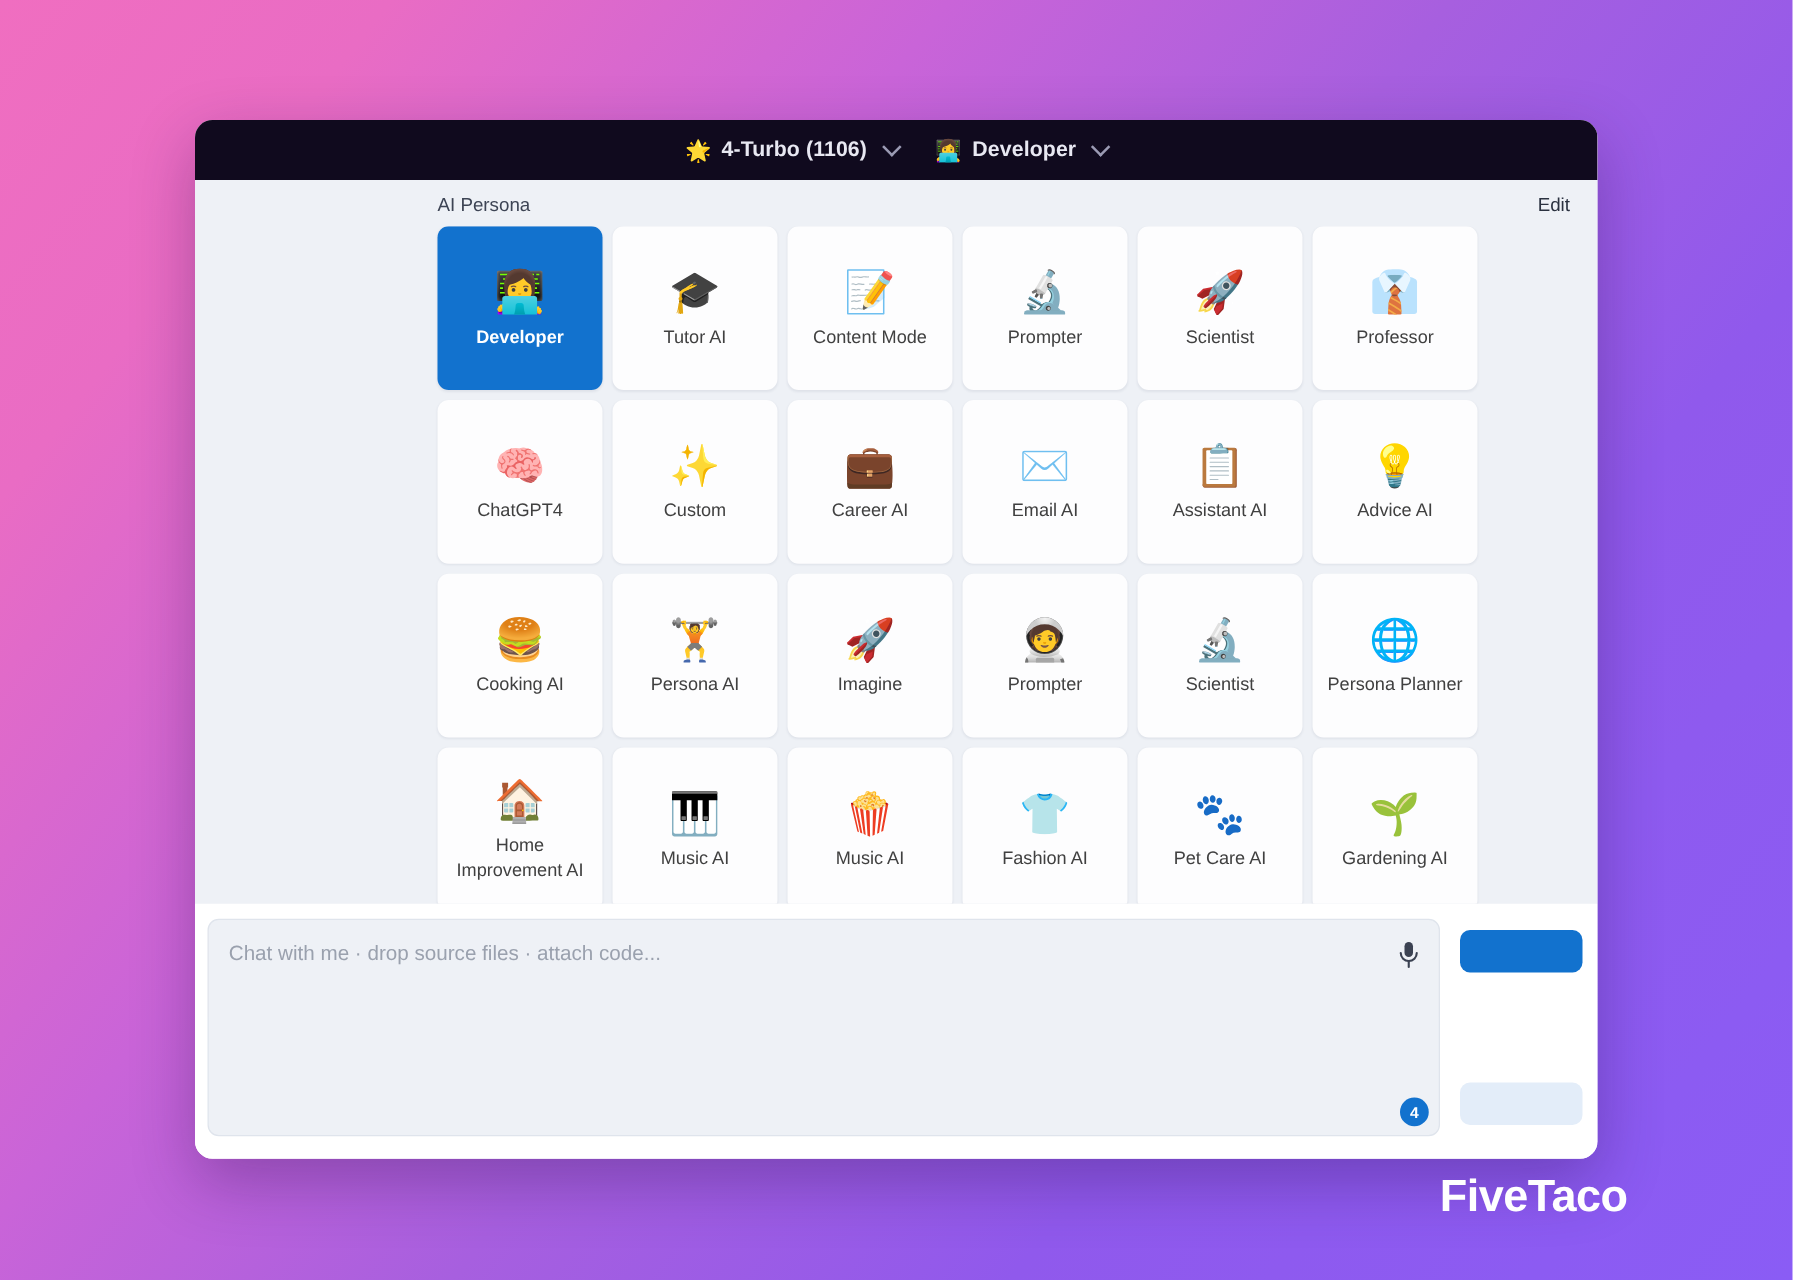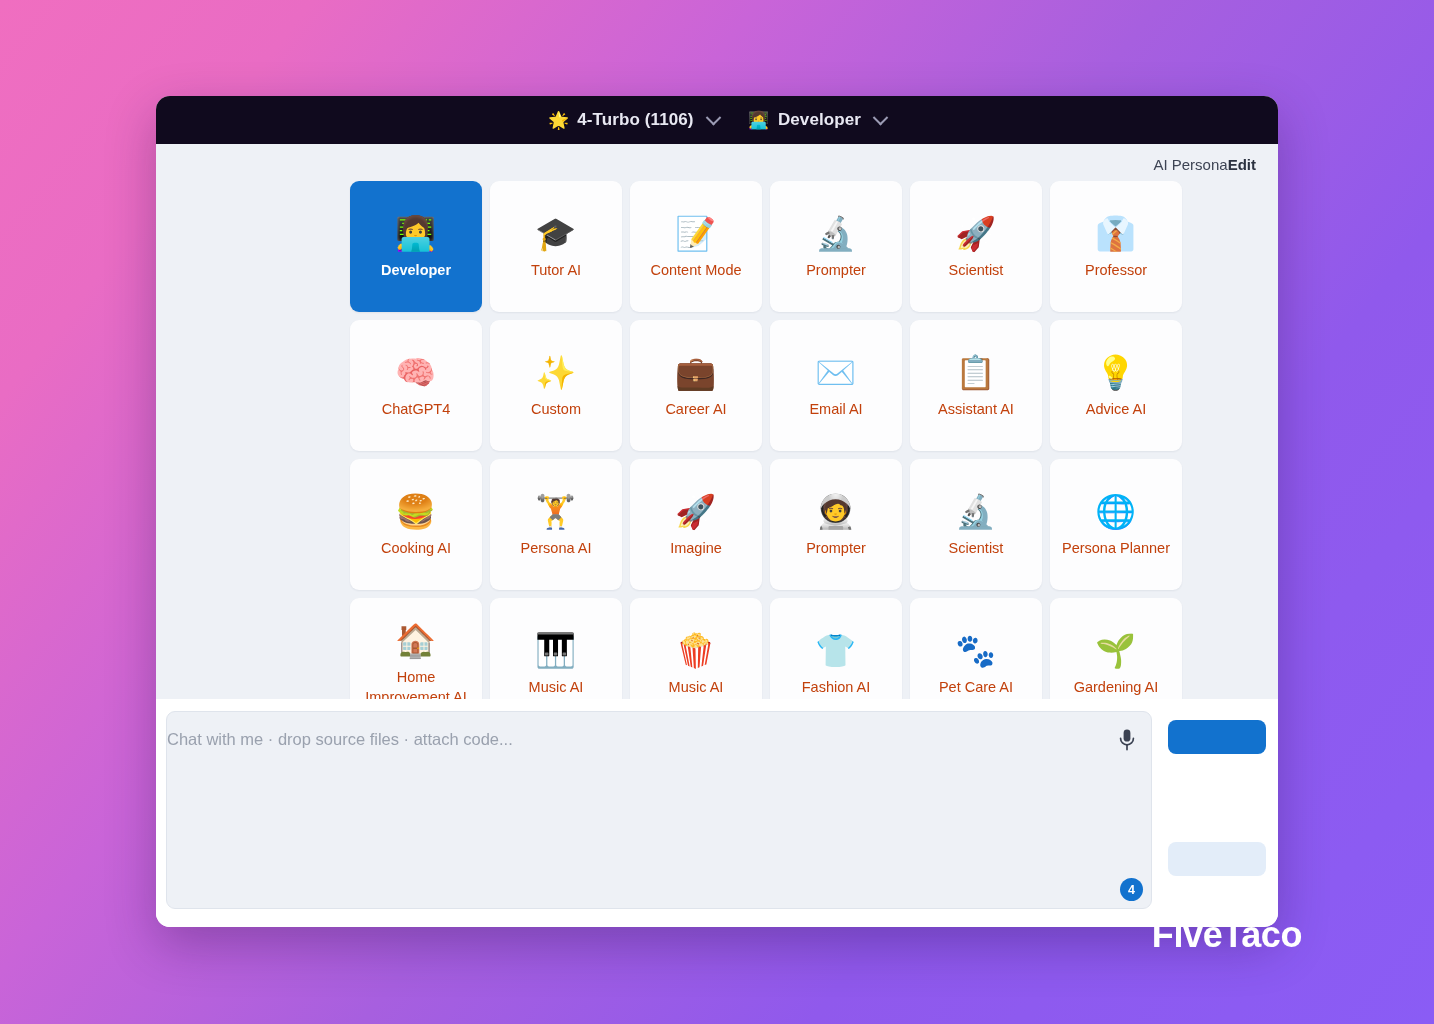--- a/index.html
+++ b/index.html
@@ -73,31 +73,31 @@
     flex: 1 1 auto;
     background: #eef1f6;
     position: relative;
     overflow: hidden;
     display: flex;
     flex-direction: column;
   }
   .panel-head {
     display: flex;
     align-items: center;
-    justify-content: flex-end;
+    justify-content: space-between;
     padding: 12px 22px 8px 194px;
   }
   .panel-title {
     font-size: 15px;
     color: #3d4454;
   }
   .panel-edit {
     font-size: 15px;
     color: #2b3240;
-    font-weight: 700;
+    font-weight: 400;
     cursor: pointer;
   }
 
   .grid-wrap {
     flex: 1 1 auto;
     overflow: hidden;
     padding-left: 194px;
     padding-right: 100px;
   }
   .grid {
@@ -122,21 +122,21 @@
   .card .ico {
     font-size: 33px;
     line-height: 1;
     height: 42px;
     display: flex;
     align-items: center;
     justify-content: center;
   }
   .card .lbl {
     font-size: 14.5px;
-    color: #c2410c;
+    color: #404040;
     text-align: center;
     line-height: 1.35;
     max-width: 116px;
   }
   .card.selected {
     background: #1272ce;
   }
   .card.selected .lbl {
     color: #ffffff;
     font-weight: bold;
@@ -146,25 +146,25 @@
   .composer {
     flex: 0 0 auto;
     background: #ffffff;
     padding: 12px 12px 18px 10px;
     display: flex;
     gap: 16px;
   }
   .input-box {
     position: relative;
     flex: 0 0 986px;
-    height: 198px;
+    height: 174px;
     background: #eef1f6;
     border: 1px solid #dfe4ec;
     border-radius: 9px;
-    padding: 18px 46px 18px 0;
+    padding: 18px 46px 18px 16px;
   }
   .ph {
     font-size: 16.5px;
     color: #9aa1ae;
   }
   .mic {
     position: absolute;
     right: 16px; top: 17px;
     width: 16px; height: 22px;
     cursor: pointer;
@@ -198,21 +198,21 @@
   .btn-ghost {
     height: 34px;
     border-radius: 8px;
     background: #e3edf9;
   }
 
   
   .watermark {
     position: absolute;
     right: 132px;
-    top: 914px;
+    top: 936px;
     font-size: 36px;
     font-weight: bold;
     color: #ffffff;
     letter-spacing: -0.4px;
   }
 </style>
 </head>
 <body>
 
 <div class="window">

